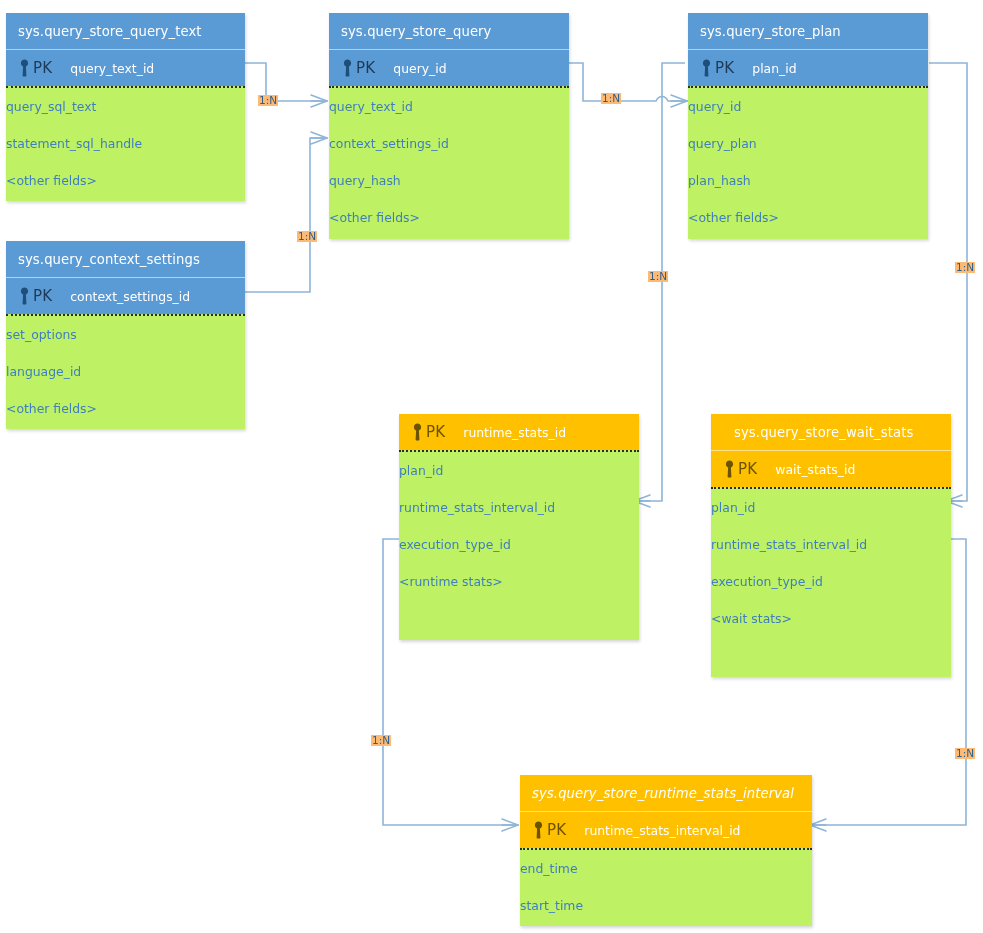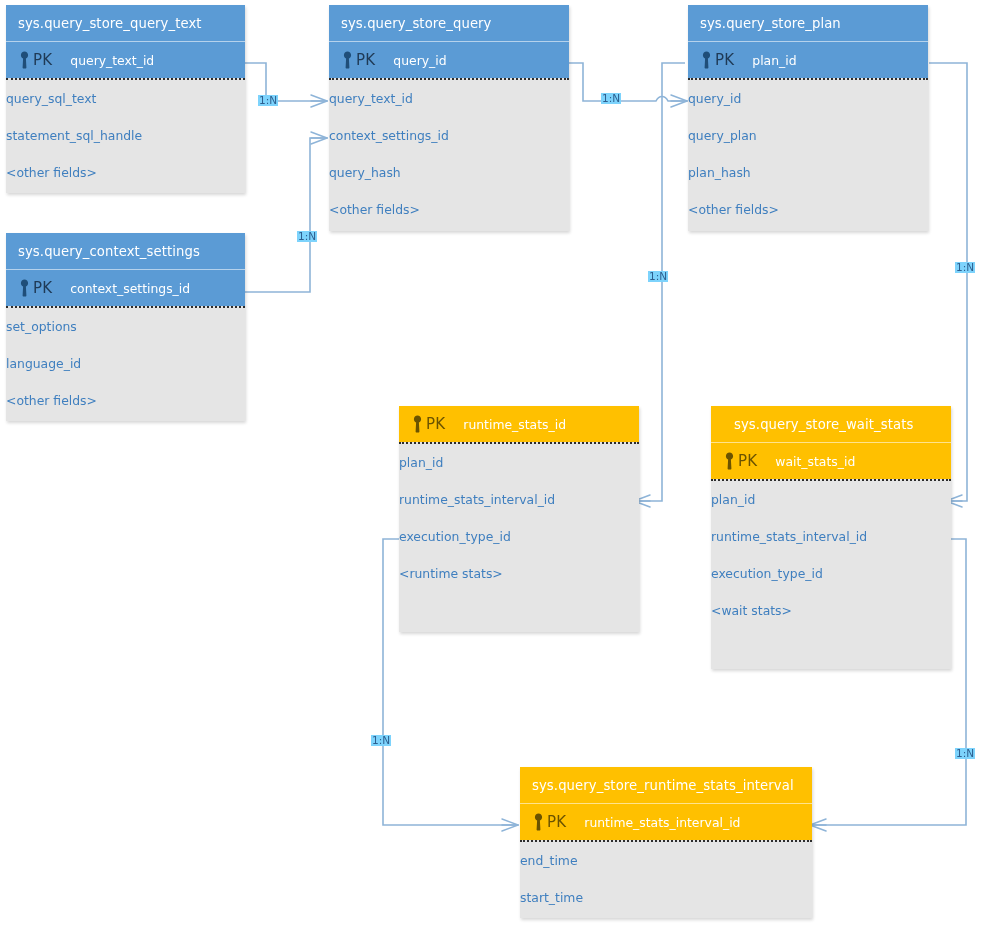--- a/index.html
+++ b/index.html
@@ -24,22 +24,23 @@
     position: absolute;
     left: 0; top: 0;
     width: 983px;
     height: 933px;
     overflow: visible;
     pointer-events: none;
   }
   .entity {
     position: absolute;
     box-sizing: border-box;
-    background: #e5e5e5;
+    background: #bef264;
     box-shadow: 1px 2px 3px rgba(0,0,0,0.16);
+    margin-top: 8px;
   }
   .entity .ent-title {
     box-sizing: border-box;
     color: #ffffff;
     font-size: 13.2px;
     letter-spacing: 0.1px;
     padding: 0 12px;
     display: flex;
     align-items: center;
     border-bottom: 1px solid rgba(255,255,255,0.55);
@@ -95,21 +96,21 @@
   .entity.orange .pk-row { background: #ffc000; }
   .entity.orange .pk-row .pk-key path { fill: #6b5300; }
   .entity.orange .pk-row .pk-tag { color: #6b5300; }
   .entity.orange .pk-row .pk-name { color: #ffffff; }
 
   .link-label {
     position: absolute;
     font-size: 10.5px;
     color: #2d5f8f;
     white-space: nowrap;
-    background: #7dd3fc;
+    background: #fdba74;
     padding: 0 1px;
     line-height: 11px;
   }
 </style>
 </head>
 <body>
 
 <div id="canvas">
 
   <svg class="links" viewBox="0 0 983 933" xmlns="http://www.w3.org/2000/svg">
@@ -289,21 +290,21 @@
     <div class="sep"></div>
     <div class="fields">
       <div class="field" style="height:37px;">plan_id</div>
       <div class="field" style="height:37px;">runtime_stats_interval_id</div>
       <div class="field" style="height:37px;">execution_type_id</div>
       <div class="field" style="height:37px;">&lt;wait stats&gt;</div>
     </div>
   </div>
 
   <div class="entity orange" style="left:520px; top:767px; width:292px; height:151px;">
-    <div class="ent-title" style="height:37px;">sys.query_store_runtime_stats_interval</div>
+    <div class="ent-title" style="height:37px;font-style:italic;">sys.query_store_runtime_stats_interval</div>
     <div class="pk-row" style="height:36px;">
       <span class="pk-key">
         <svg viewBox="0 0 13 18" width="13" height="18">
             <path d="M6.5 0.6c-2.0 0-3.6 1.6-3.6 3.6 0 1.5 0.9 2.8 2.2 3.3l-0.5 9.0c0 0.6 0.4 1.0 0.9 1.0h2.0c0.5 0 0.9-0.4 0.9-1.0l-0.5-9.0c1.3-0.5 2.2-1.8 2.2-3.3 0-2.0-1.6-3.6-3.6-3.6z"></path>
           </svg>
       </span>
       <span class="pk-tag">PK</span>
       <span class="pk-name">runtime_stats_interval_id</span>
     </div>
     <div class="sep"></div>

